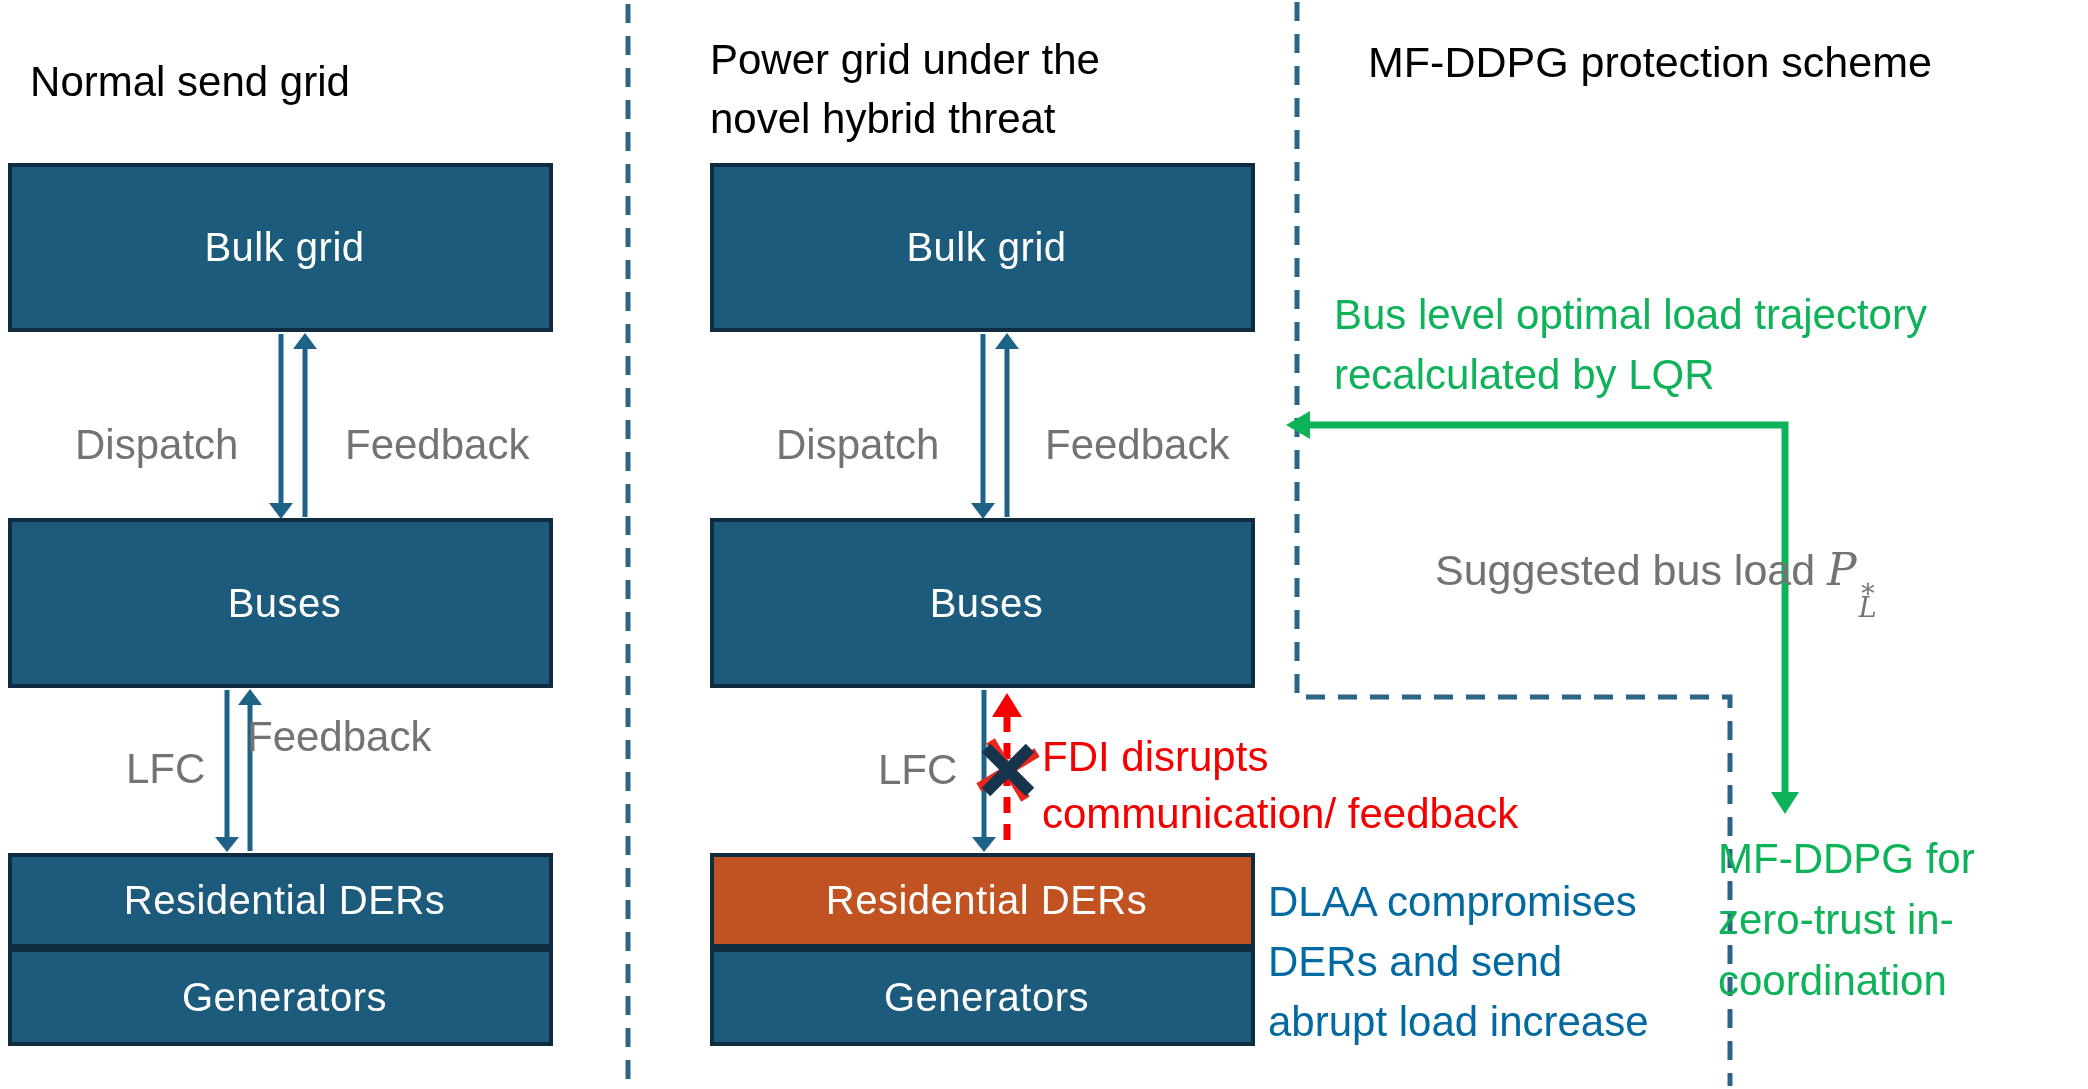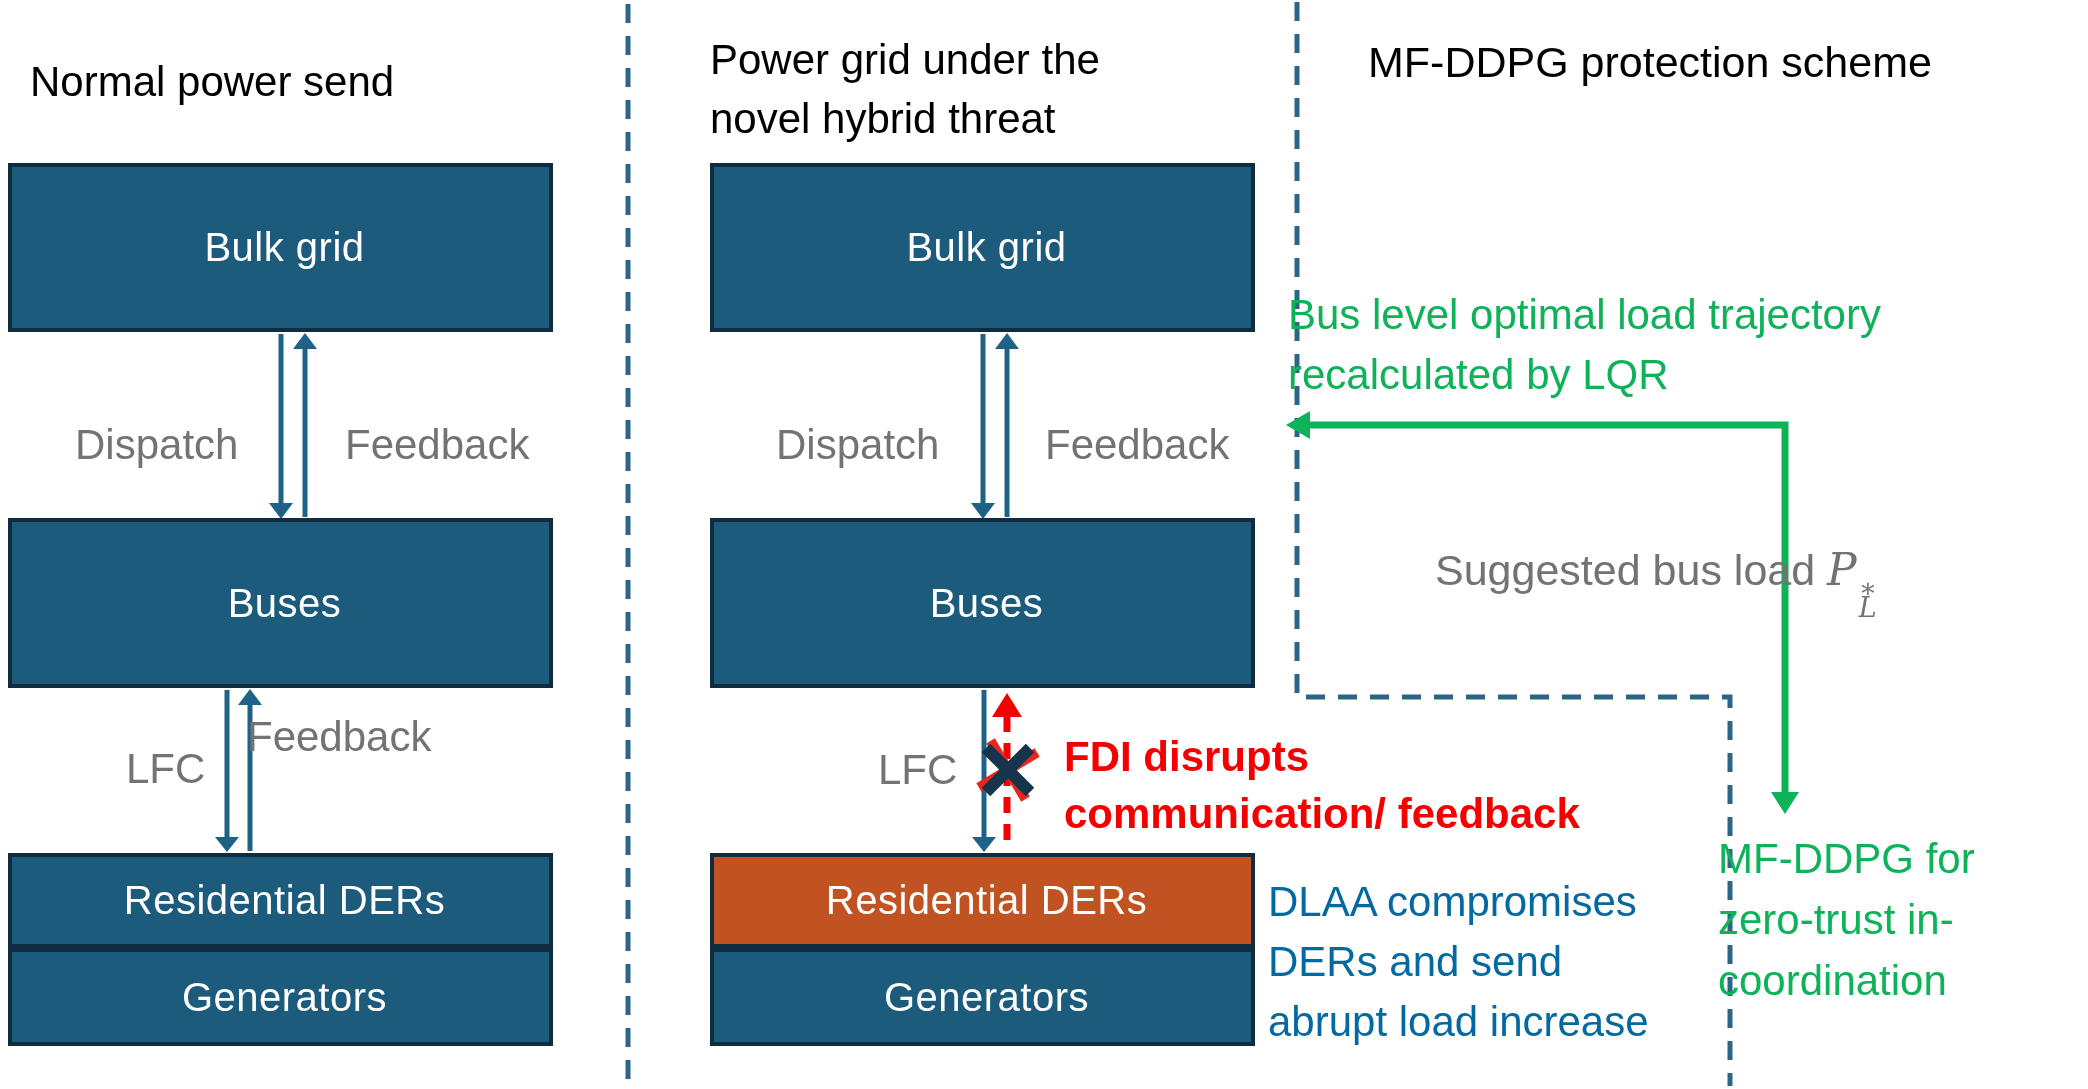--- a/index.html
+++ b/index.html
@@ -69,21 +69,21 @@
       </g>
       <line x1="986" y1="748" x2="1030" y2="792" stroke="#17344d" stroke-width="12"></line>
       <line x1="1030" y1="748" x2="986" y2="792" stroke="#17344d" stroke-width="12"></line>
     </g>
 
     <polyline points="1308,425 1785,425 1785,792" fill="none" stroke="#0db259" stroke-width="7"></polyline>
     <polygon points="1310,411 1310,439 1286,425" fill="#0db259"></polygon>
     <polygon points="1771,792 1799,792 1785,814" fill="#0db259"></polygon>
   </svg>
 
-  <div class="lbl title center" style="left:30px;top:57px;width:320px;">Normal power send</div>
+  <div class="lbl title center" style="left:30px;top:57px;width:320px;">Normal send grid</div>
 
   <div class="box" style="left:8px;top:163px;width:545px;height:169px;">
     <span>Bulk grid</span>
   </div>
   <div class="lbl" style="left:75px;top:420px;">Dispatch</div>
   <div class="lbl" style="left:345px;top:420px;">Feedback</div>
 
   <div class="box" style="left:8px;top:518px;width:545px;height:170px;">
     <span>Buses</span>
   </div>
@@ -106,41 +106,41 @@
     <span>Bulk grid</span>
   </div>
   <div class="lbl" style="left:776px;top:420px;">Dispatch</div>
   <div class="lbl" style="left:1045px;top:420px;">Feedback</div>
 
   <div class="box" style="left:710px;top:518px;width:545px;height:170px;">
     <span>Buses</span>
   </div>
   <div class="lbl" style="left:878px;top:745px;">LFC</div>
 
-  <div class="lbl red multiline" style="left:1064px;top:728px;font-weight:bold;">
+  <div class="lbl red multiline" style="left:1042px;top:728px;">
     <div>FDI disrupts</div>
     <div>communication/ feedback</div>
   </div>
 
   <div class="box orange" style="left:710px;top:853px;width:545px;height:95px;">
     <span>Residential DERs</span>
   </div>
   <div class="box" style="left:710px;top:948px;width:545px;height:98px;">
     <span>Generators</span>
   </div>
 
   <div class="lbl orangetext lh60" style="left:1268px;top:872px;">
     <div>DLAA compromises</div>
     <div>DERs and send</div>
     <div>abrupt load increase</div>
   </div>
 
   <div class="lbl title" style="left:1368px;top:37px;font-size:43px;">MF-DDPG protection scheme</div>
 
-  <div class="lbl green lh60" style="left:1288px;top:285px;">
+  <div class="lbl green lh60" style="left:1334px;top:285px;">
     <div>Bus level optimal load trajectory</div>
     <div>recalculated by LQR</div>
   </div>
 
   <div class="lbl" style="left:1435px;top:545px;font-size:43px;">
     <span>Suggested bus load</span>
     <span class="mathvar">P</span><span class="supsub">
         <span class="sup">∗</span>
         <span class="sub">L</span>
       </span>

